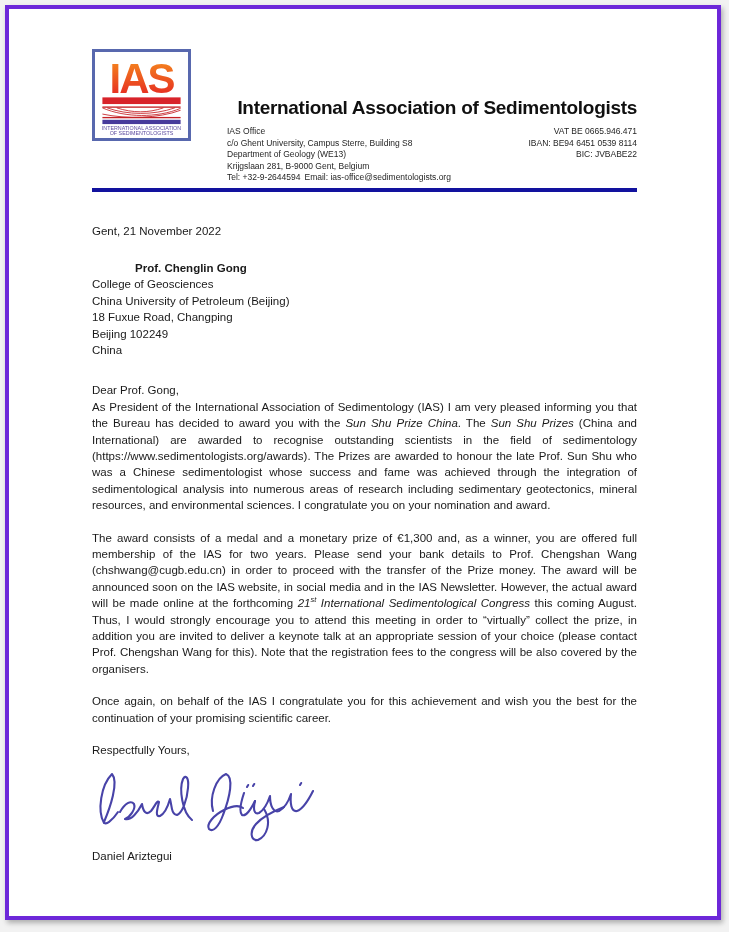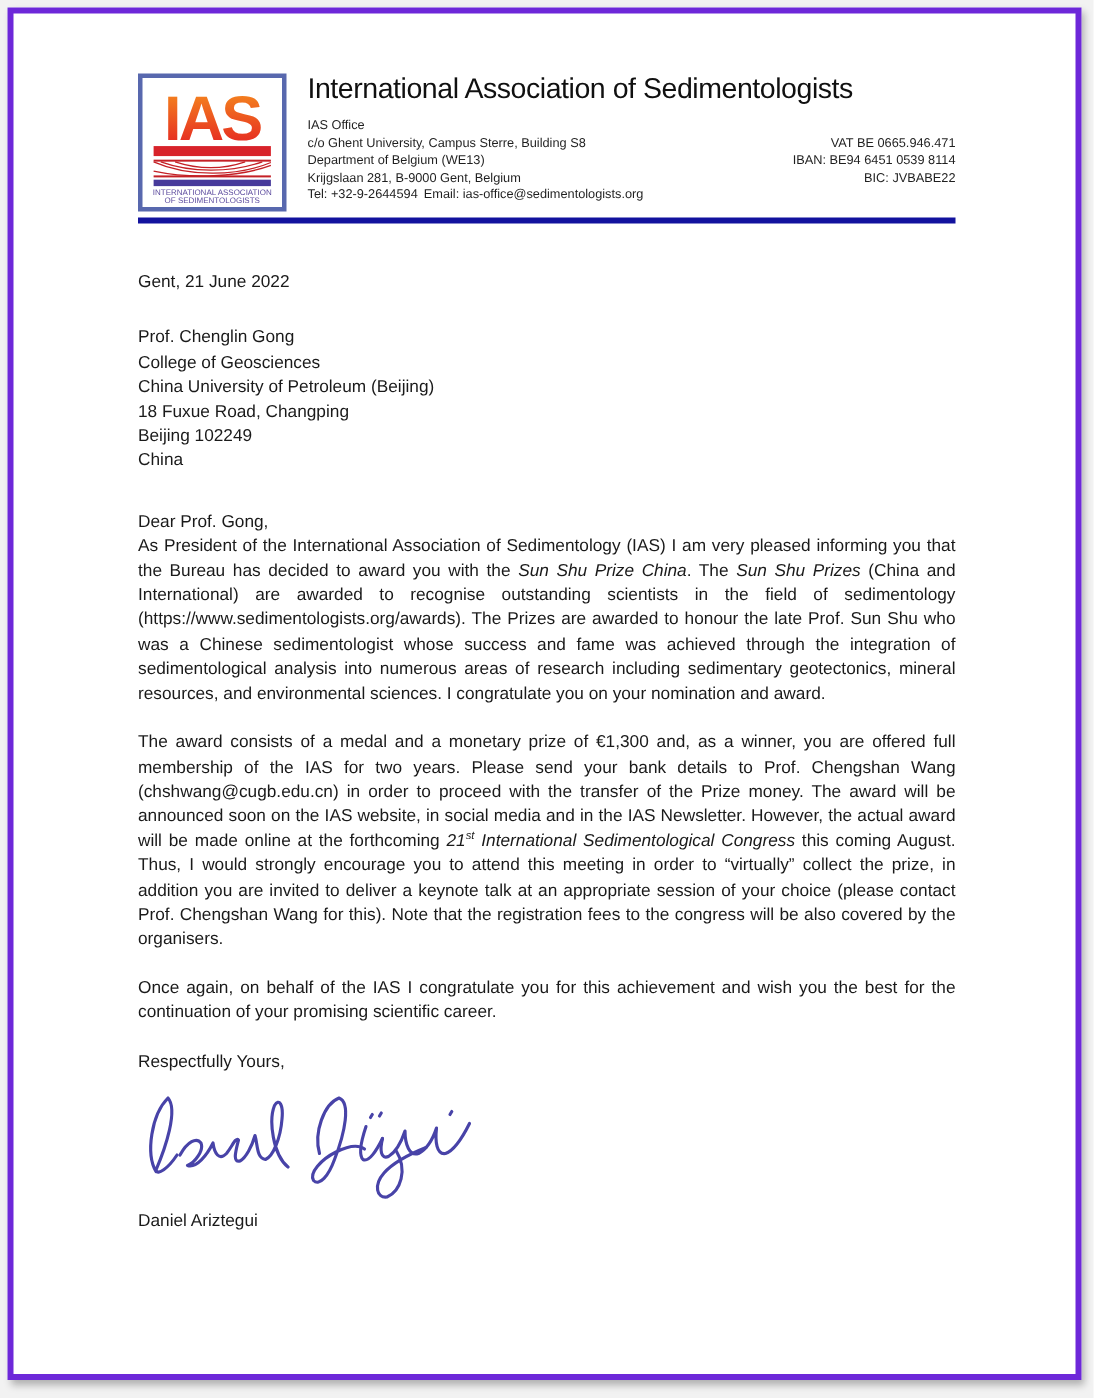--- a/index.html
+++ b/index.html
@@ -22,41 +22,41 @@
   
   .header { display:flex; align-items:flex-start; }
   .logo-box {
     width:99px; height:92px; flex:0 0 99px;
     border:3px solid #5868ae; background:#fff;
     padding:2px 3px; margin-right:14px;
   }
   .logo-box svg { display:block; width:100%; height:100%; }
   .header-right { flex:1; min-width:0; }
   .org-title {
-    font-weight:normal; font-size:19px;
-    letter-spacing:-0.3px; color:#101010; white-space:nowrap;
+    text-align:right; font-weight:bold; font-size:19px;
+    letter-spacing:-0.3px; color:#101010; white-space:nowrap;margin-top:48px;
   }
   .org-subtitle {
     text-align:right; font-style:italic; font-size:10.5px;
     margin-top:2px; color:#1a1a1a;
   }
   .info-row {
     display:flex; justify-content:space-between;
-    margin-top:7px; 
-    font-size:8.5px; line-height:11.5px; color:#1f1f1f;align-items:center;
+    margin-top:7px; margin-left:22px;
+    font-size:8.5px; line-height:11.5px; color:#1f1f1f;
   }
   .office-tel { display:flex; gap:4px; }
   .bank-block { text-align:right; }
   .rule { height:4px; margin-top:4px; }
 
   
   .body-text { font-size:11.5px; line-height:16.4px; }
   .dateline { margin-top:31px; }
   .recipient { margin-top:21px; }
-  .recipient-name { font-weight:normal; }
+  .recipient-name { font-weight:bold;margin-left:43px; }
   .salutation { margin-top:24px; }
   .para { text-align:justify; }
   .para + .para { margin-top:16px; }
   .para sup { font-size:7.5px; line-height:0; }
   .closing { margin-top:16px; }
   .signature { margin-top:9px; }
   .signature svg { display:block; }
   .signer-name { margin-top:5px; }
 </style>
 </head>
@@ -91,39 +91,39 @@
         </svg>
       </div>
 
       <div class="header-right">
         <div class="org-title">International Association of Sedimentologists</div>
 
         <div class="info-row">
           <div class="office-block">
             <div>IAS Office</div>
             <div>c/o Ghent University, Campus Sterre, Building S8</div>
-            <div>Department of Belgium (WE13)</div>
+            <div>Department of Geology (WE13)</div>
             <div>Krijgslaan 281, B-9000 Gent, Belgium</div>
             <div class="office-tel">
               <span>Tel: +32-9-2644594</span>
               <span>Email: ias-office@sedimentologists.org</span>
             </div>
           </div>
           <div class="bank-block">
             <div>VAT BE 0665.946.471</div>
             <div>IBAN: BE94 6451 0539 8114</div>
             <div>BIC: JVBABE22</div>
           </div>
         </div>
       </div>
     </div>
 
     <div class="rule" style="background: rgb(18, 18, 158);"></div>
 
-    <div class="body-text dateline">Gent, 21 June 2022</div>
+    <div class="body-text dateline">Gent, 21 November 2022</div>
 
     <div class="body-text recipient">
       <div class="recipient-name">Prof. Chenglin Gong</div>
       <div>College of Geosciences</div>
       <div>China University of Petroleum (Beijing)</div>
       <div>18 Fuxue Road, Changping</div>
       <div>Beijing 102249</div>
       <div>China</div>
     </div>
 

